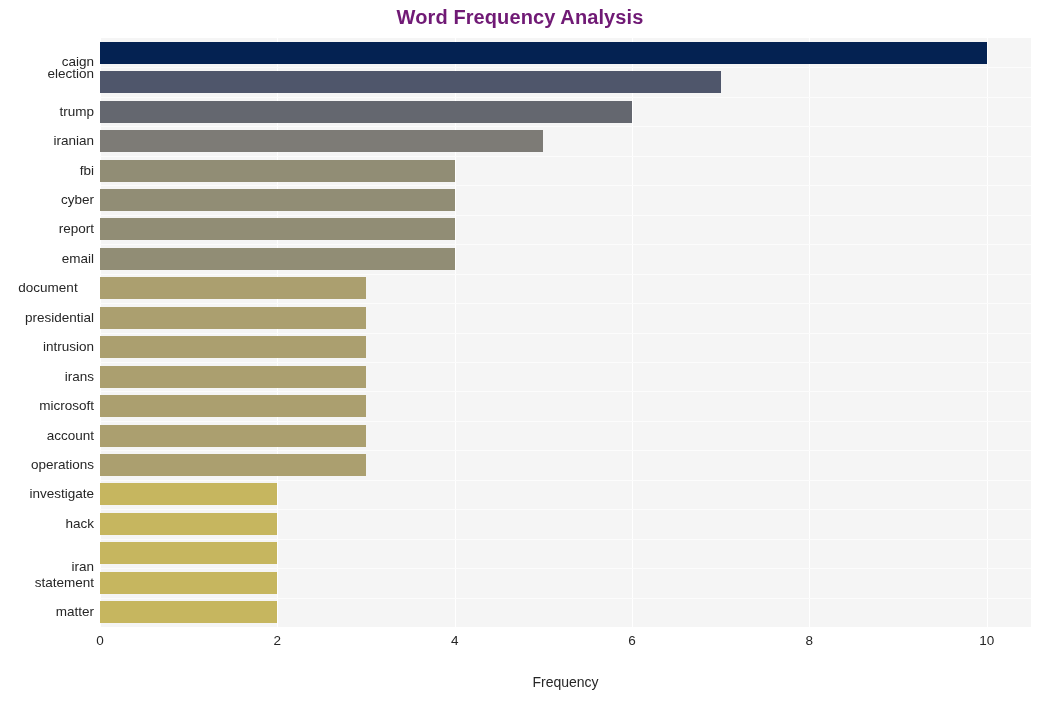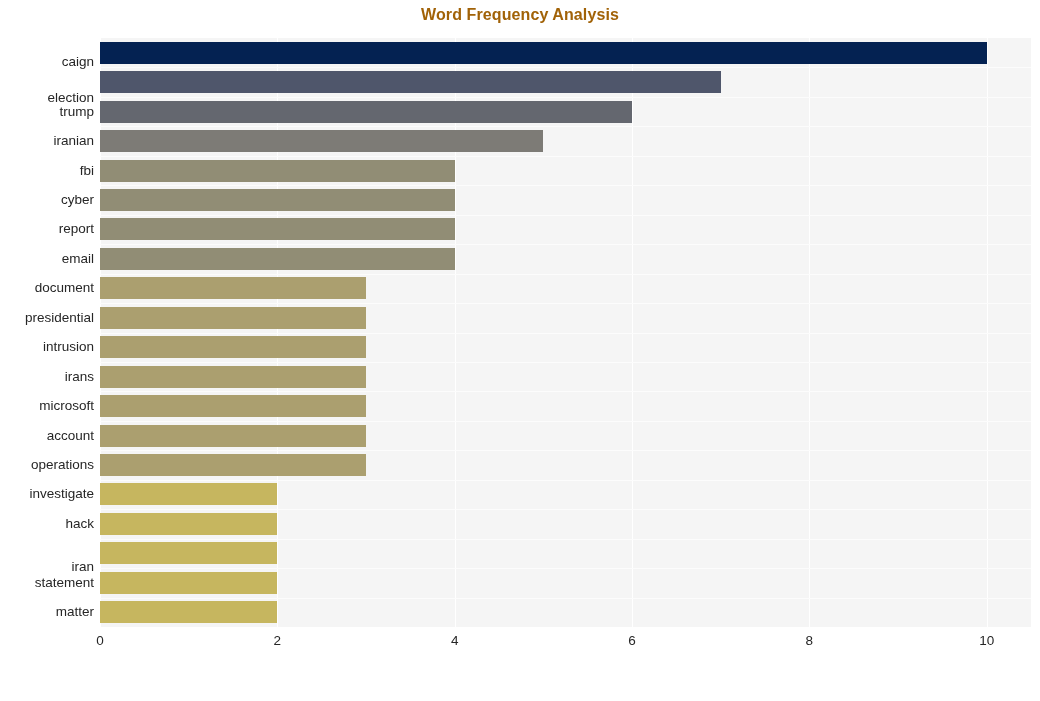--- a/index.html
+++ b/index.html
@@ -22,23 +22,23 @@
     background: #ffffff;
   }
 
   
   #chart-title {
     position: absolute;
     left: 0;
     top: 6px;
     width: 1040px;
     text-align: center;
-    font-size: 16px;
+    font-size: 20px;
     font-weight: bold;
-    color: #a16207;
+    color: #701a75;
     letter-spacing: 0.1px;
     white-space: nowrap;
   }
 
   
   #plot-area {
     position: absolute;
     left: 100px;
     top: 38px;
     width: 931px;
@@ -173,28 +173,28 @@
         <div class="bar" title="investigate: 2" style="top: 445.475px; width: 177.333px; background: rgb(198, 182, 95);"></div>
         <div class="bar" title="hack: 2" style="top: 474.925px; width: 177.333px; background: rgb(198, 182, 95);"></div>
         <div class="bar" title="iran: 2" style="top: 504.375px; width: 177.333px; background: rgb(198, 182, 95);"></div>
         <div class="bar" title="statement: 2" style="top: 533.825px; width: 177.333px; background: rgb(198, 182, 95);"></div>
         <div class="bar" title="matter: 2" style="top: 563.275px; width: 177.333px; background: rgb(198, 182, 95);"></div>
       </div>
   </div>
 
   <div id="ytick-layer">
       <div class="ytick" style="top: 7.725px; margin-top: 9px;">caign</div>
-      <div class="ytick" style="top: 53px;">election</div>
+      <div class="ytick" style="top: 29px;">election</div>
       <div class="ytick" style="top: 66.625px;">trump</div>
       <div class="ytick" style="top: 96.075px;">iranian</div>
       <div class="ytick" style="top: 125.525px;">fbi</div>
       <div class="ytick" style="top: 154.975px;">cyber</div>
       <div class="ytick" style="top: 184.425px;">report</div>
       <div class="ytick" style="top: 213.875px;">email</div>
-      <div class="ytick" style="top: 243.325px;">document</div>
+      <div class="ytick" style="top: 243.325px; text-align: center;">document</div>
       <div class="ytick" style="top: 272.775px;">presidential</div>
       <div class="ytick" style="top: 302.225px;">intrusion</div>
       <div class="ytick" style="top: 331.675px;">irans</div>
       <div class="ytick" style="top: 361.125px;">microsoft</div>
       <div class="ytick" style="top: 390.575px; text-align: right;">account</div>
       <div class="ytick" style="top: 420.025px;">operations</div>
       <div class="ytick" style="top: 449.475px;">investigate</div>
       <div class="ytick" style="top: 478.925px;">hack</div>
       <div class="ytick" style="top: 522px;">iran</div>
       <div class="ytick" style="top: 537.825px;">statement</div>
@@ -203,14 +203,15 @@
 
   <div id="xtick-layer">
       <div class="xtick" style="left: 0px;">0</div>
       <div class="xtick" style="left: 177.333px;">2</div>
       <div class="xtick" style="left: 354.667px;">4</div>
       <div class="xtick" style="left: 532px;">6</div>
       <div class="xtick" style="left: 709.333px;">8</div>
       <div class="xtick" style="left: 886.667px;">10</div>
     </div>
 
+  <div id="xlabel">Frequency</div>
 
 </div>
 
 </body></html>

